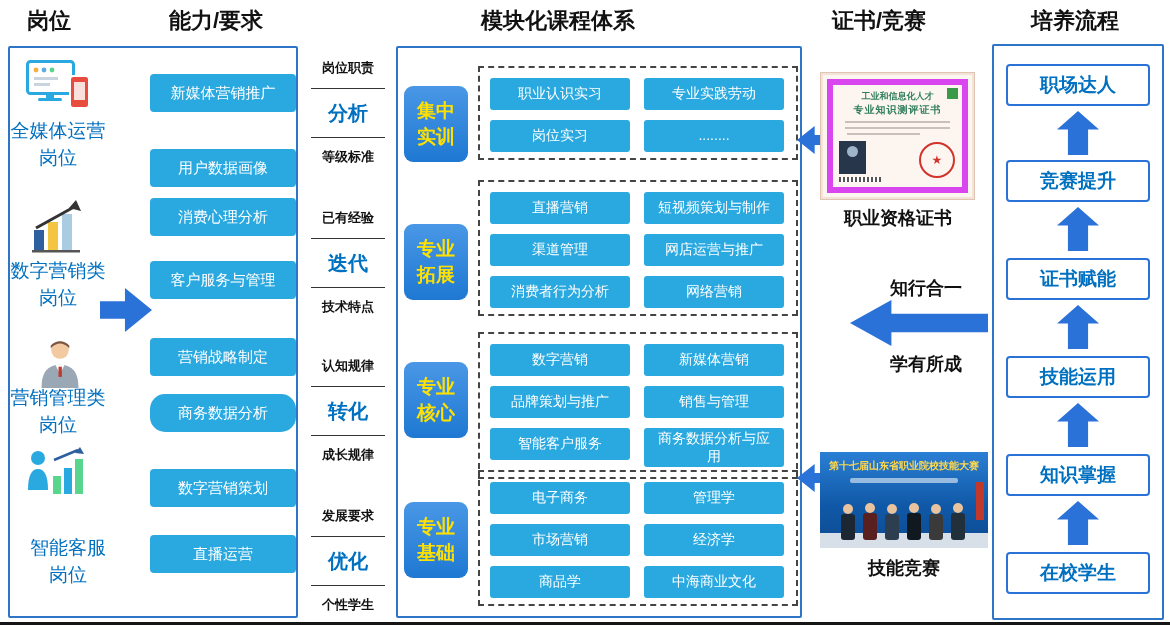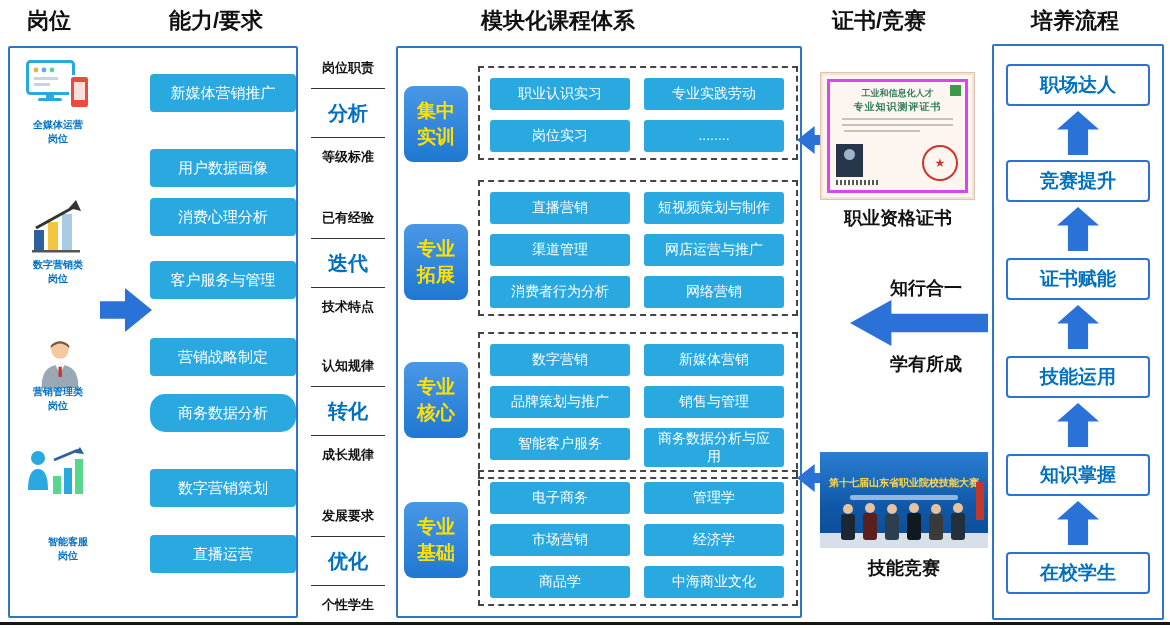--- a/index.html
+++ b/index.html
@@ -12,21 +12,21 @@
   }
   *{box-sizing:border-box;margin:0;padding:0;}
   body{font-family:"Liberation Sans","DejaVu Sans",sans-serif;background:#fff;}
   .canvas{position:relative;width:1170px;height:628px;background:#fff;overflow:hidden;}
 
   .hdr{position:absolute;top:6px;font-size:22px;font-weight:bold;color:#111;text-align:center;}
 
   .box{position:absolute;border:2px solid var(--boxborder);background:#fff;border-radius:2px;}
 
   .pos-icon{position:absolute;}
-  .pos-label{position:absolute;color:var(--postext);font-weight:bold;font-size:10px;text-align:center;line-height:1.4;}
+  .pos-label{position:absolute;color:var(--postext);font-weight:normal;font-size:19px;text-align:center;line-height:1.4;}
   .pos-label span{display:block;}
 
   .ability-btn{position:absolute;left:150px;width:146px;height:38px;background:var(--cyan);color:#fff;
     font-size:15px;border-radius:4px;display:flex;align-items:center;justify-content:center;text-align:center;}
 
   .right-arrow{position:absolute;left:100px;top:288px;width:52px;height:44px;background:var(--arrowblue);
     clip-path:polygon(100% 50%,48% 0,48% 30%,0 30%,0 70%,48% 70%,48% 100%);}
 
   .transform{position:absolute;left:300px;width:96px;display:flex;flex-direction:column;align-items:center;gap:8px;}
   .t-small{font-size:13px;color:#111;font-weight:bold;line-height:1.3;}
@@ -45,38 +45,38 @@
   .left-arrow-sm{position:absolute;width:34px;height:28px;background:var(--arrowblue);
     clip-path:polygon(0 50%,52% 0,52% 32%,100% 32%,100% 68%,52% 68%,52% 100%);}
 
   .big-left-arrow{position:absolute;left:850px;top:300px;width:138px;height:46px;background:var(--arrowblue);
     clip-path:polygon(0 50%,30% 0,30% 30%,100% 30%,100% 70%,30% 70%,30% 100%);}
   .flow-text{position:absolute;left:856px;width:140px;font-size:18px;font-weight:bold;color:#111;text-align:center;}
 
   
   .cert{position:absolute;left:820px;top:72px;width:155px;height:128px;background:#fdf5f0;
     border:1px solid #e0c4b2;box-shadow:0 0 0 2px #f3e4da inset;padding:6px;}
-  .cert-frame{width:100%;height:100%;border:3px solid #d946ef;position:relative;padding:5px 4px;}
+  .cert-frame{width:100%;height:100%;border:6px solid #d946ef;position:relative;padding:5px 4px;}
   .cert-t1{font-size:9px;color:#2e7d5b;text-align:center;font-weight:bold;}
   .cert-t2{font-size:10px;color:#2e7d5b;text-align:center;font-weight:bold;letter-spacing:1px;}
   .cert-bar{height:2px;background:#c9c0b8;margin:4px 8px 0;}
   .cert-bar.short{width:60%;margin-left:10px;}
   .cert-qr{position:absolute;right:4px;top:3px;width:11px;height:11px;background:#3a9a4a;}
   .cert-photo{position:absolute;left:6px;bottom:13px;width:27px;height:33px;background:#27364a;}
   .cert-photo::after{content:"";position:absolute;left:8px;top:5px;width:11px;height:11px;border-radius:50%;background:#9fb4c8;}
   .cert-barcode{position:absolute;left:6px;bottom:5px;width:42px;height:5px;
     background:repeating-linear-gradient(90deg,#555 0 2px,#fff 2px 4px);}
   .cert-seal{position:absolute;right:7px;bottom:9px;width:36px;height:36px;border:2px solid #d0342c;border-radius:50%;
     display:flex;align-items:center;justify-content:center;color:#d0342c;font-size:12px;}
   .cert-label{position:absolute;left:816px;top:206px;width:164px;text-align:center;font-size:18px;font-weight:bold;color:#111;}
 
   
   .comp{position:absolute;left:820px;top:452px;width:168px;height:96px;overflow:hidden;
     background:linear-gradient(180deg,#2b7fd4 0%,#1059a8 55%,#0c4a90 100%);}
-  .comp-banner{margin-top:24px;color:#ffd84d;font-weight:bold;font-size:10px;text-align:center;white-space:nowrap;}
+  .comp-banner{margin-top:7px;color:#ffd84d;font-weight:bold;font-size:10px;text-align:center;white-space:nowrap;}
   .comp-sub{width:64%;height:5px;background:rgba(255,255,255,.55);margin:5px auto 0;border-radius:2px;}
   .comp-floor{position:absolute;bottom:0;width:100%;height:15px;background:#d7dfe8;}
   .comp-strip{position:absolute;right:4px;top:30px;width:8px;height:38px;background:#c0392b;}
   .comp-people{position:absolute;bottom:6px;left:4px;width:160px;height:42px;}
   .comp-label{position:absolute;left:820px;top:556px;width:168px;text-align:center;font-size:18px;font-weight:bold;color:#111;}
 
   
   .pipeline-box{position:absolute;left:1006px;width:144px;height:42px;background:#fff;border:2.5px solid var(--arrowblue);
     border-radius:4px;color:var(--postext);font-weight:bold;font-size:19px;display:flex;align-items:center;justify-content:center;}
   .up-arrow{position:absolute;left:1057px;width:42px;height:44px;background:var(--arrowblue);

